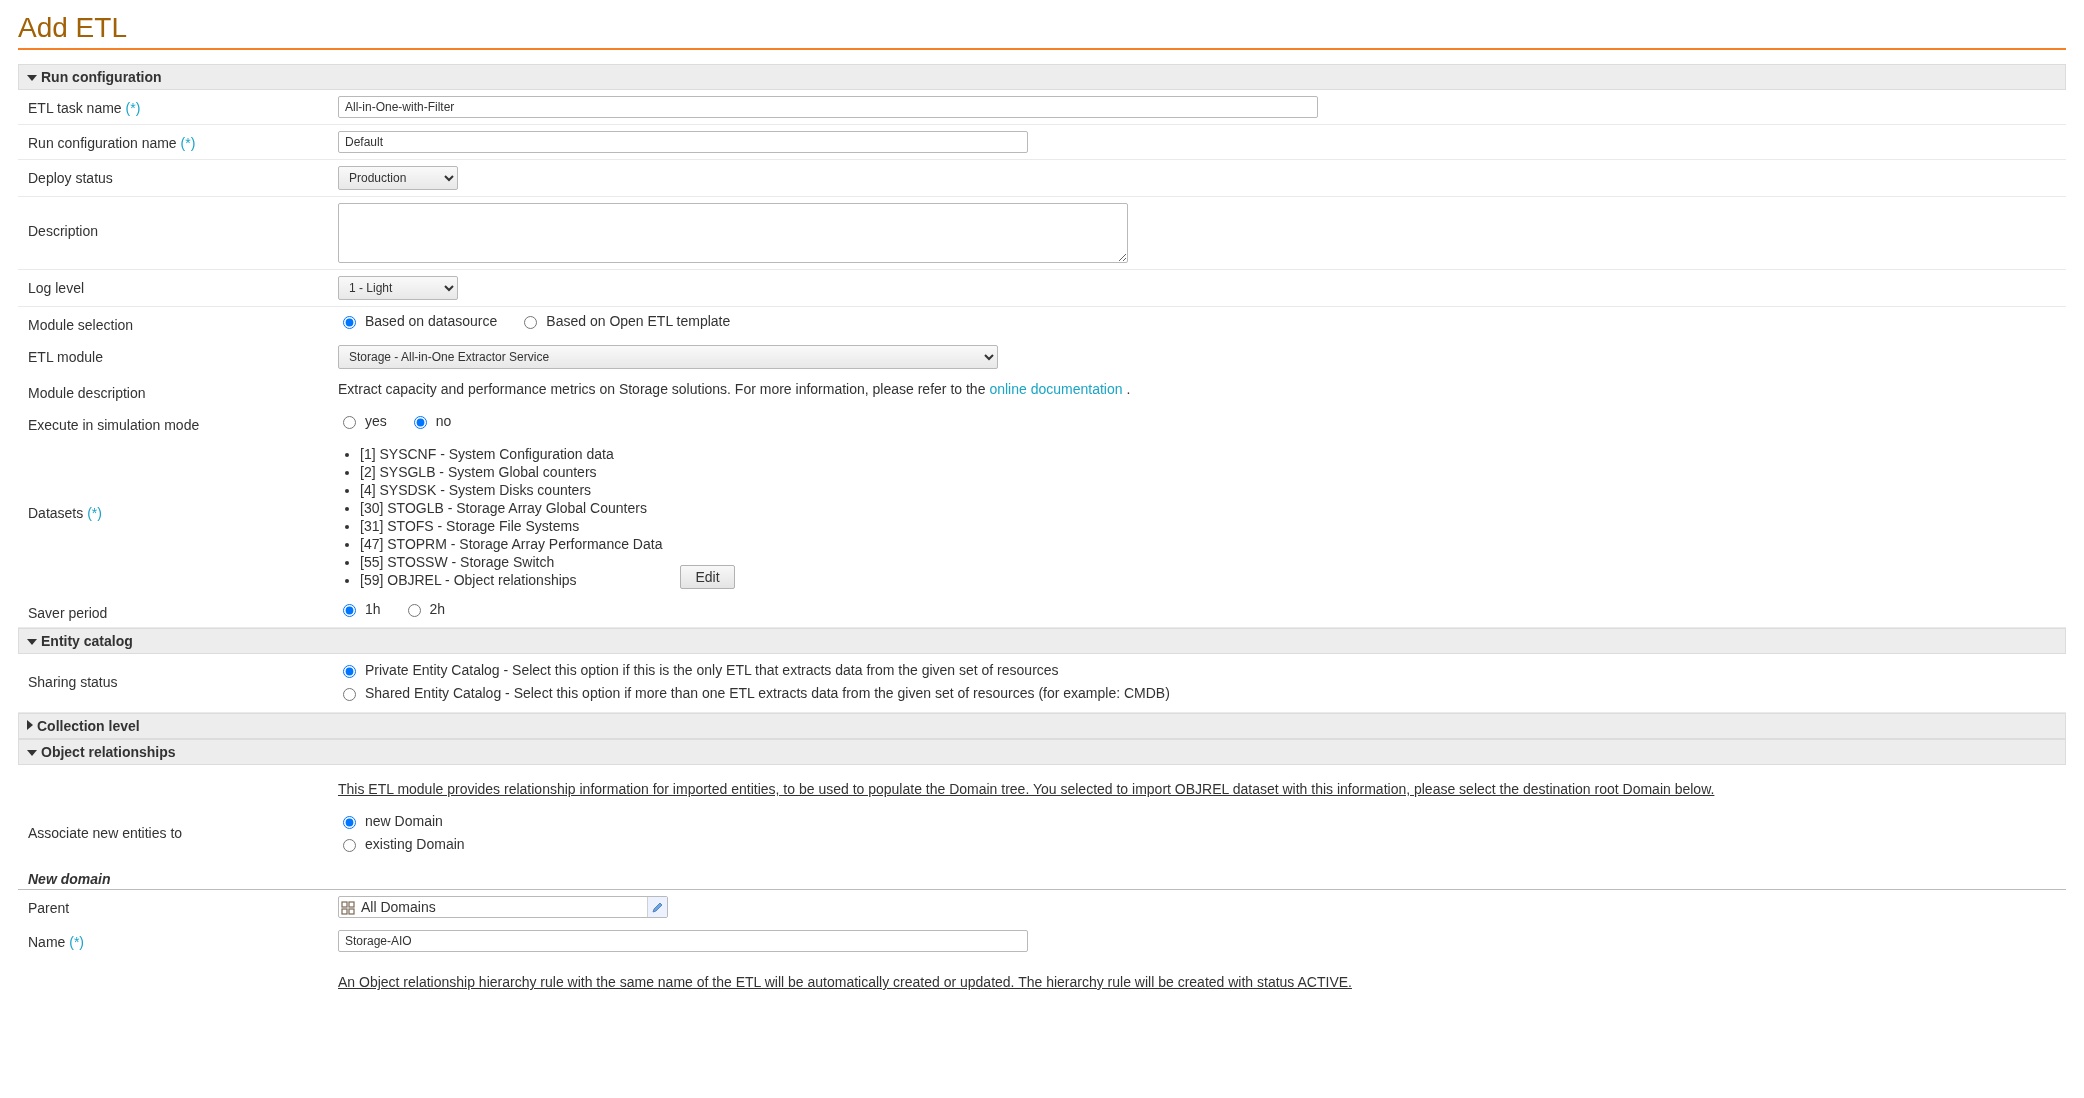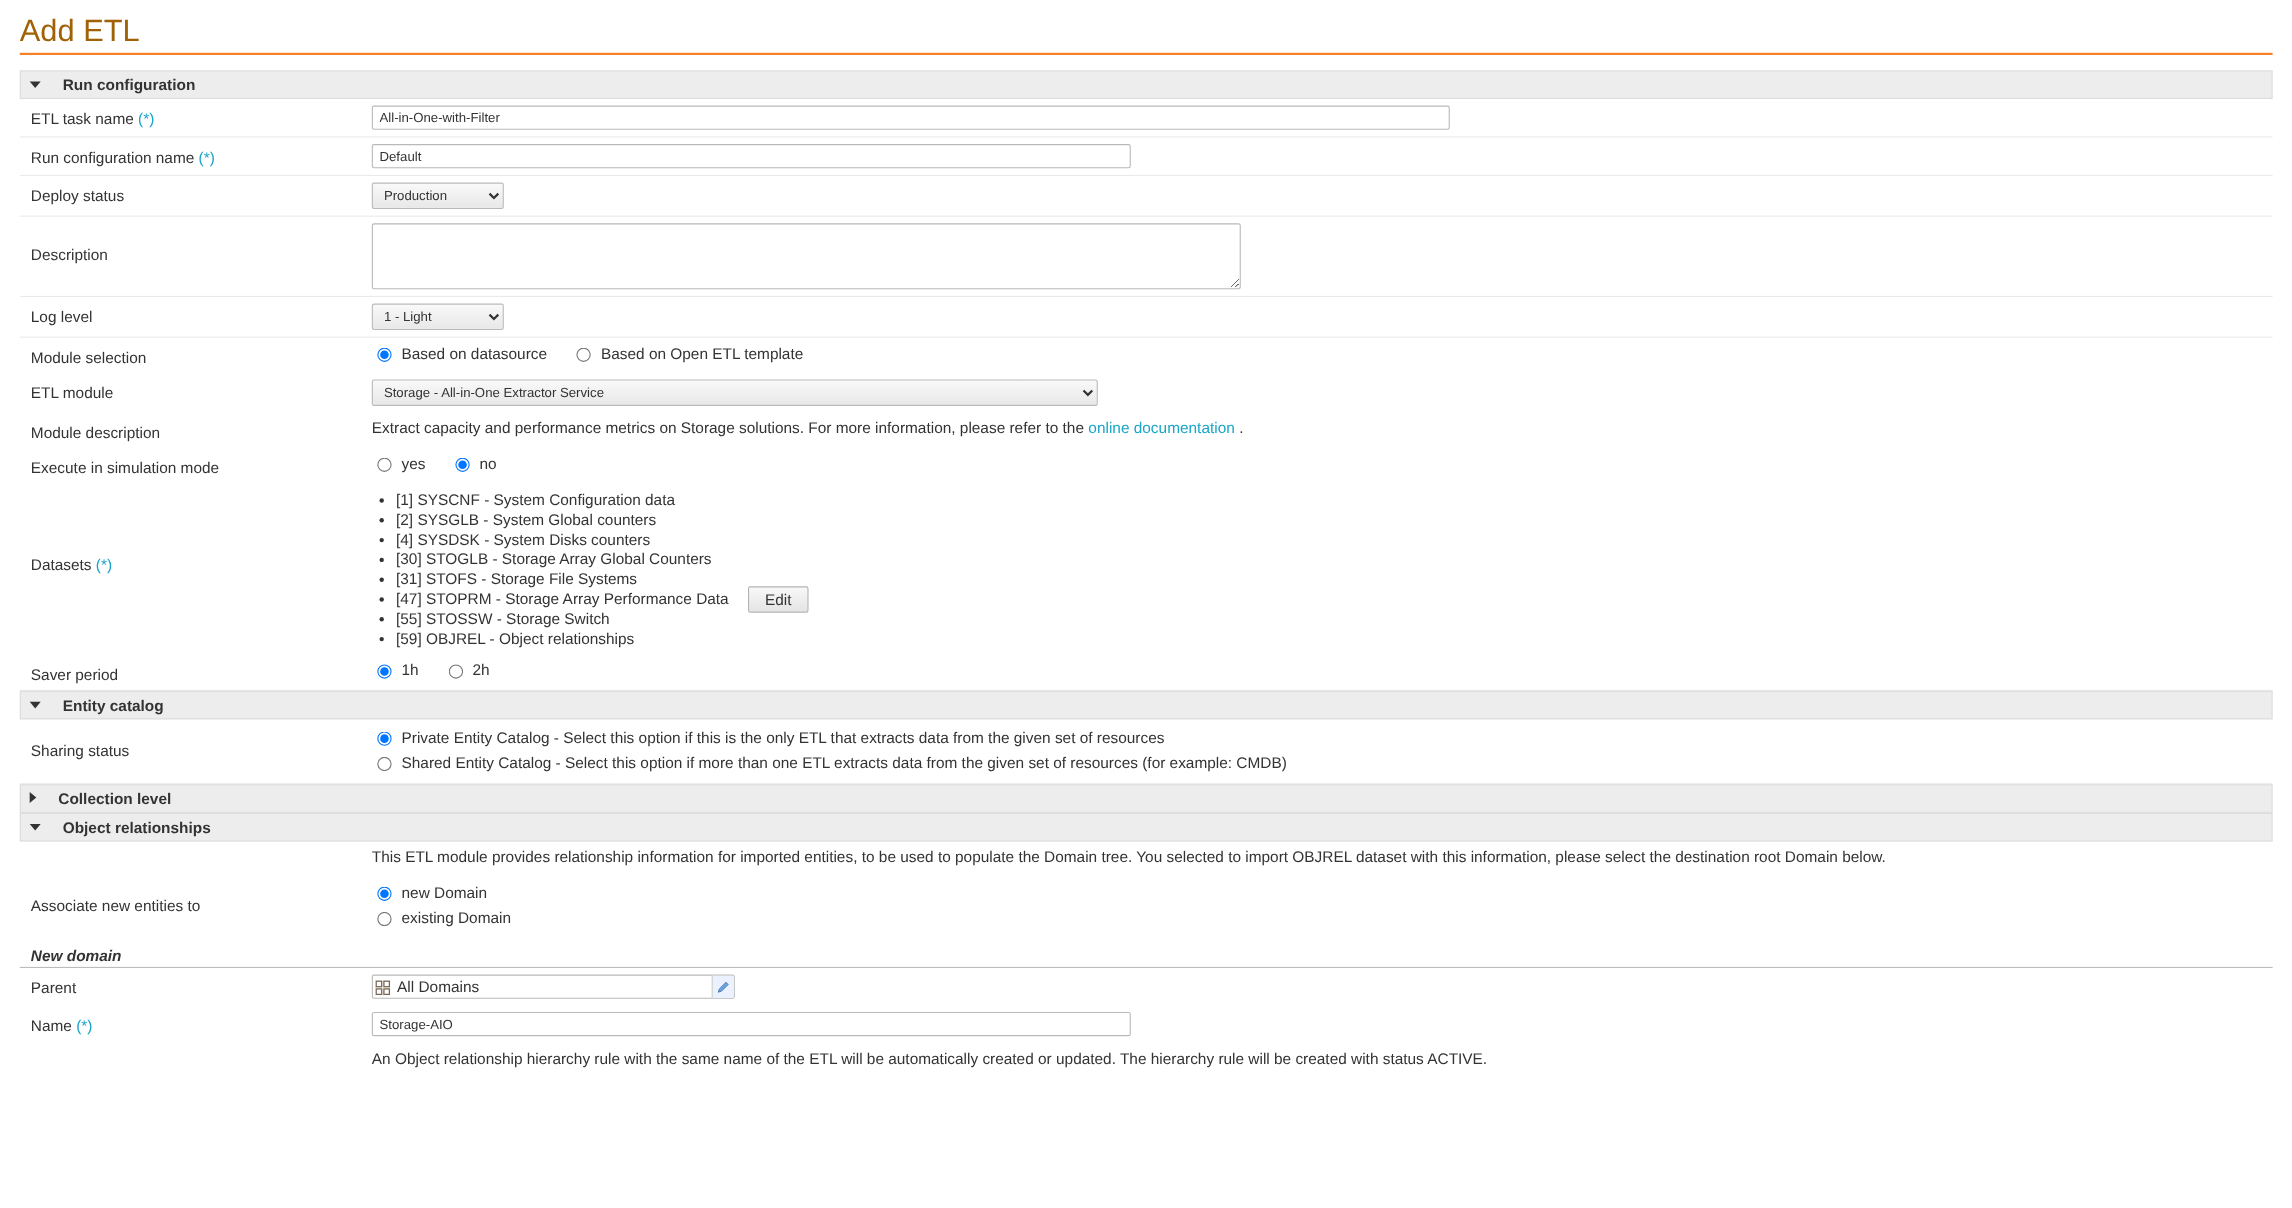--- a/index.html
+++ b/index.html
@@ -23,21 +23,21 @@
     margin: 0 0 14px 0;
   }
   .section-bar {
     background: #ededed;
     border: 1px solid #dcdcdc;
     padding: 4px 8px;
     font-size: 14px;
     font-weight: 700;
     display: flex;
     align-items: center;
-    gap: 20px;
+    gap: 4px;
     cursor: pointer;
   }
   .section-bar .arrow {
     font-size: 11px;
     color: #333;
   }
   .row {
     display: flex;
     align-items: flex-start;
     padding: 6px 10px;
@@ -91,21 +91,22 @@
     background: linear-gradient(#f8f8f8,#e4e4e4);
     border: 1px solid #b2b2b2;
     padding: 3px 14px;
     font-size: 14px;
     border-radius: 2px;
     cursor: pointer;
     color: #333;
   }
   a.link { color: #18a5c7; text-decoration: none; }
   .sub-row {
-    padding: 2px 10px 4px 10px;
+    padding: 12px 10px 4px 10px;
+    text-decoration: underline;
   }
   .desc-block {
     padding: 4px 0;
     color: #333;
   }
   .section-subtitle {
     font-style: italic;
     font-weight: 700;
     border-bottom: 1px solid #bcbcbc;
     padding: 2px 10px;
@@ -129,21 +130,21 @@
     flex: 1;
     padding: 2px 4px;
   }
   .parent-field .edit-icon {
     width: 20px; height: 20px;
     display: inline-flex; align-items: center; justify-content: center;
     border-left: 1px solid #d0d0d0;
     background: #ebf1ff;
     cursor: pointer;
   }
-  .twocol-control { display: flex; align-items: center; gap: 18px; }
+  .twocol-control { display: flex; align-items: flex-end; gap: 18px; }
   .chevron-down-mini::after{
     content:"";
     display:inline-block;
     border-left:5px solid transparent;
     border-right:5px solid transparent;
     border-top:6px solid #333;
   }
   .chevron-right-mini::after{
     content:"";
     display:inline-block;

